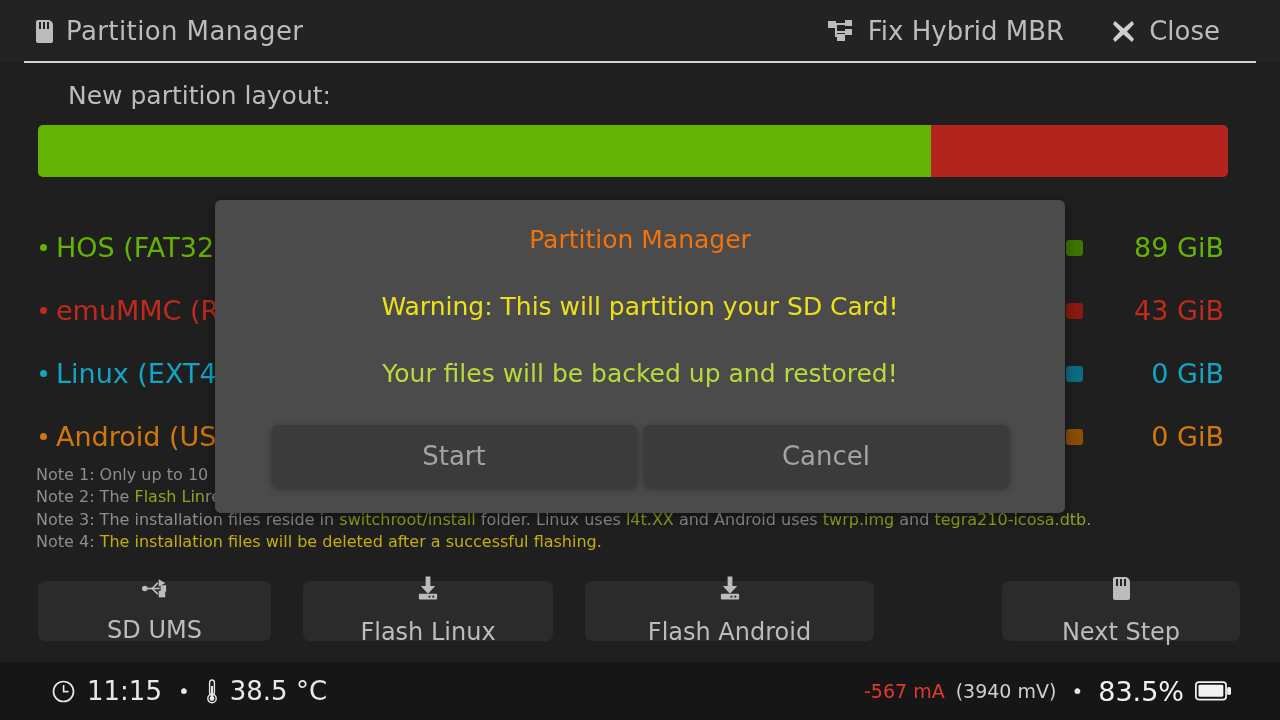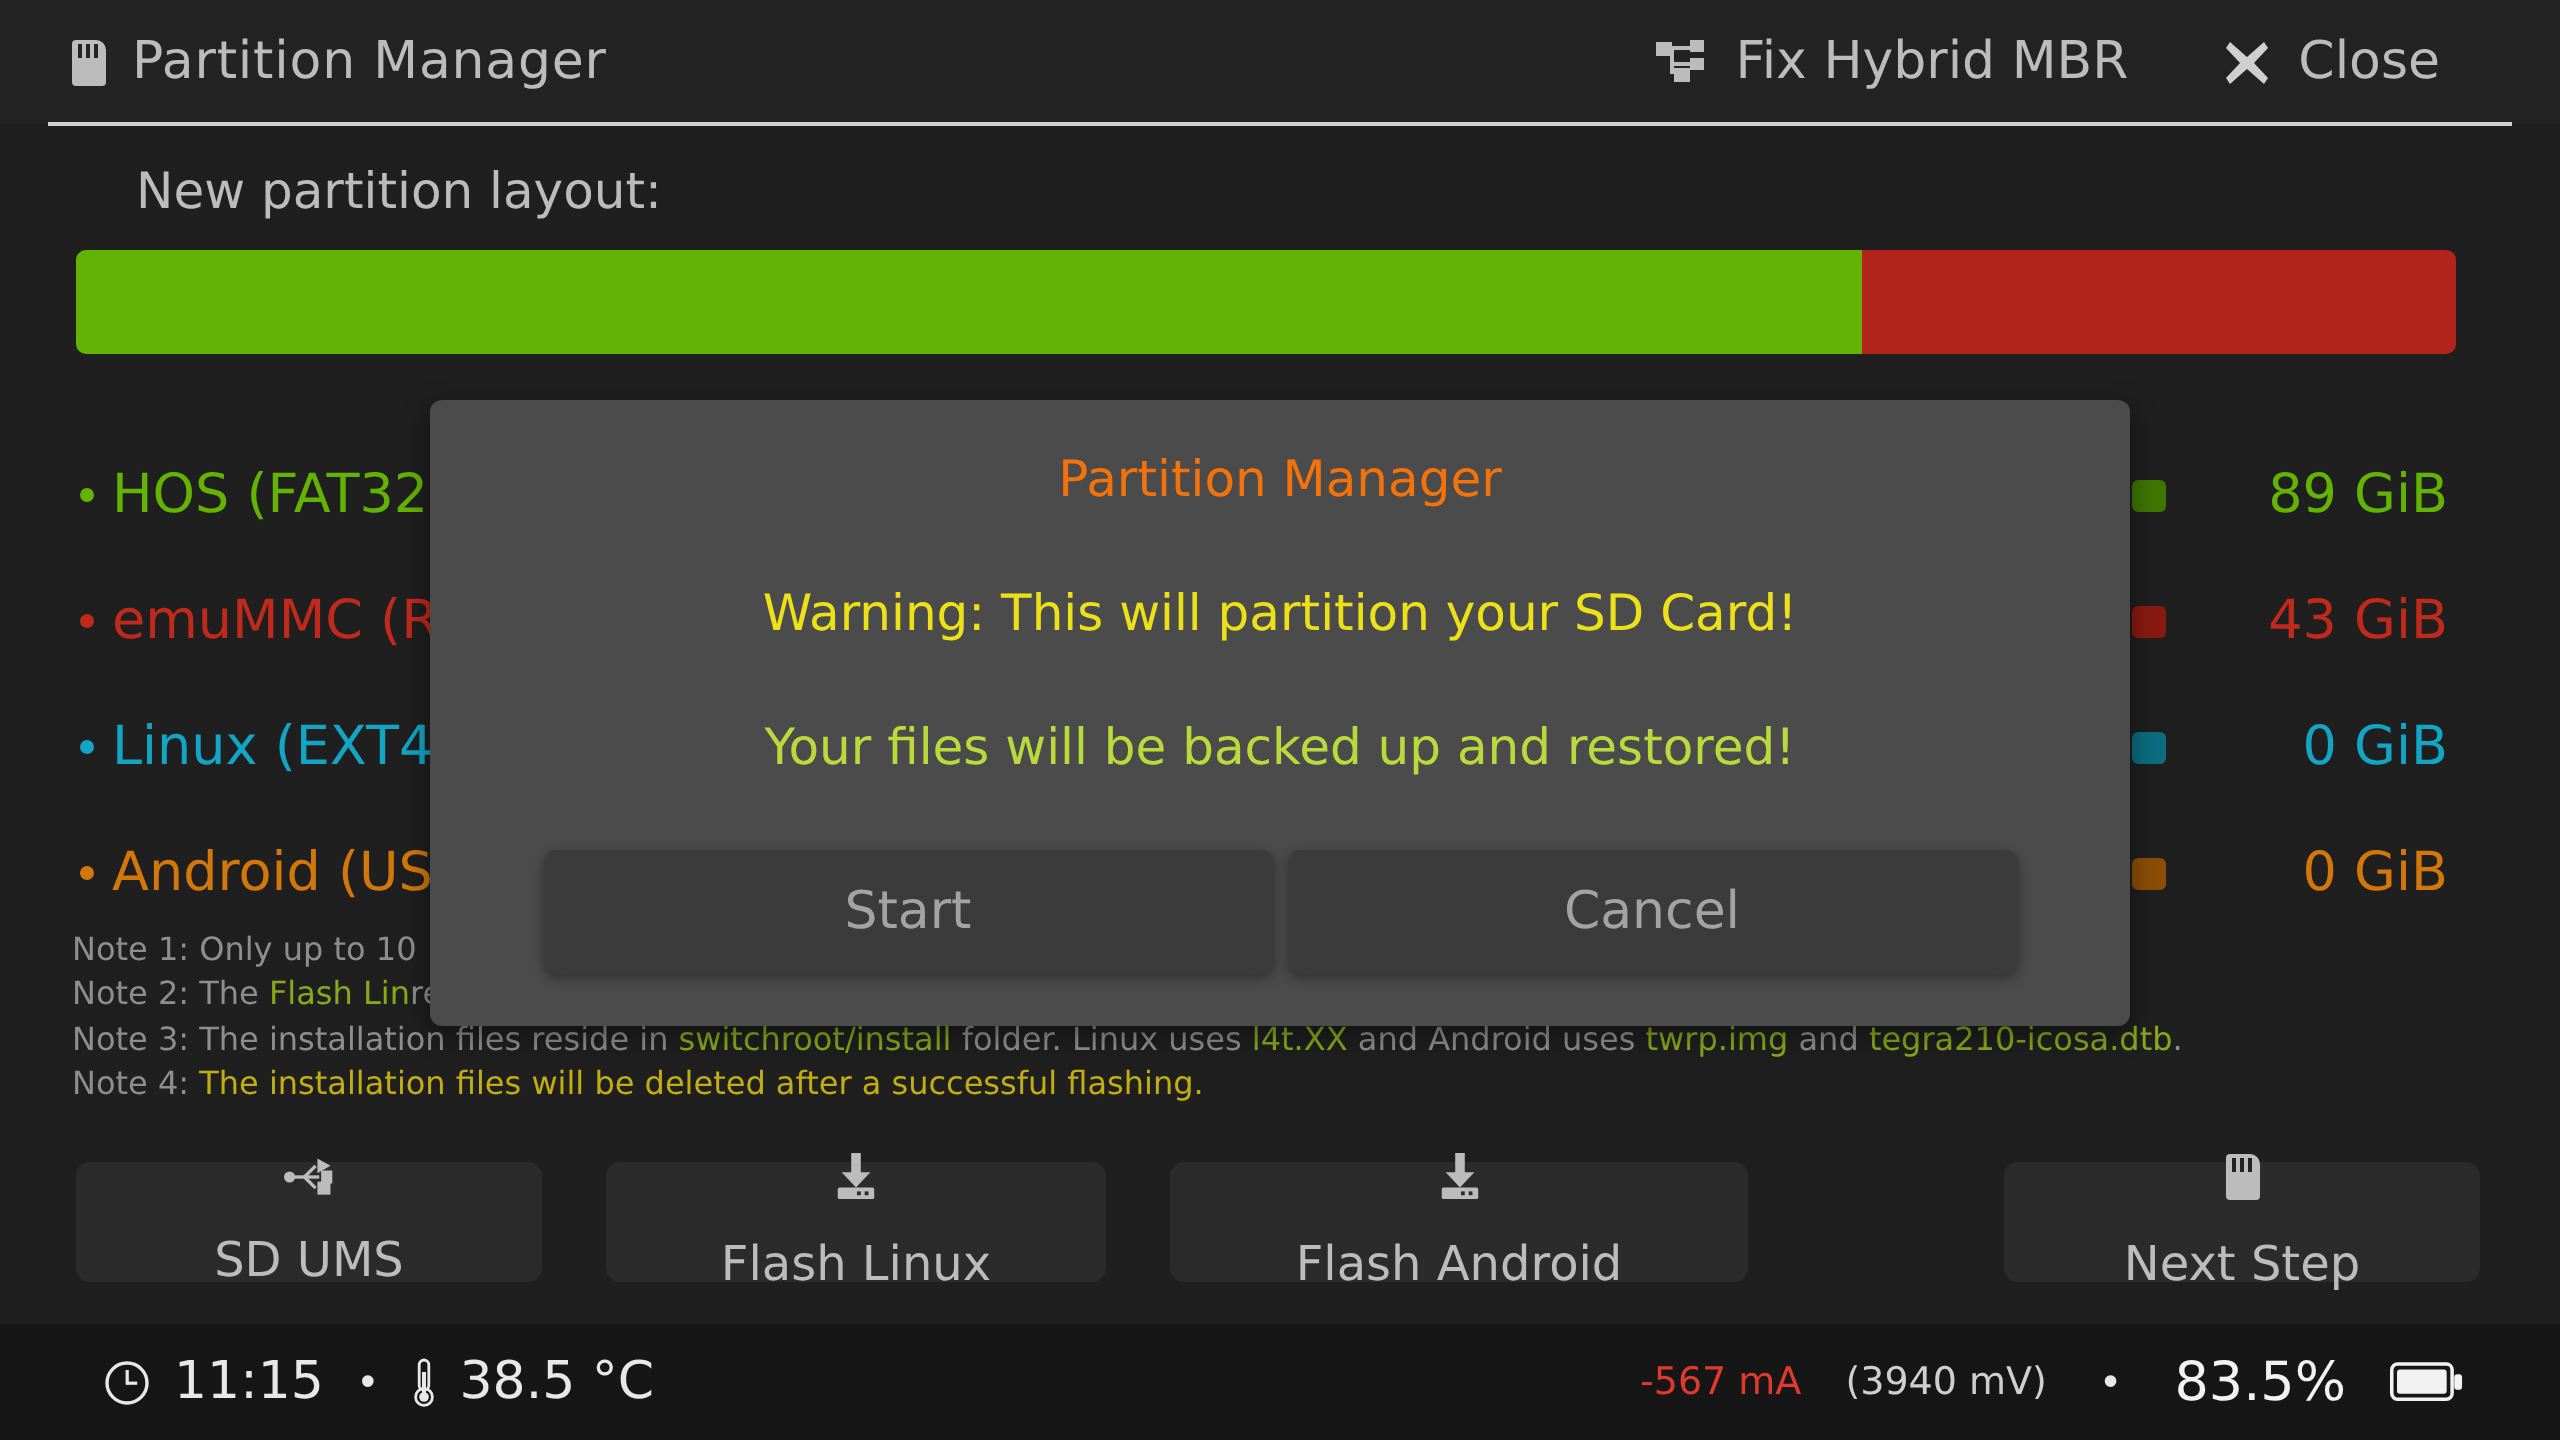--- a/index.html
+++ b/index.html
@@ -199,21 +199,21 @@
     align-items: center;
     gap: 12px;
     margin-left: 52px;
     font-size: 26px;
   }
   #status-right {
     margin-left: auto;
     margin-right: 48px;
     display: flex;
     align-items: center;
-    gap: 22px;
+    gap: 11px;
   }
   .cur-ma { color: #e03a2f; font-size: 19px; }
   .cur-mv { color: #cfcfcf; font-size: 19px; }
   .mid-dot { color: #e8e8e8; font-size: 20px; margin: 0 4px; }
   .batt-pct { font-size: 27px; color: #f2f2f2; }
 
   .clock-ic { width: 23px; height: 23px; }
   .therm-ic { width: 12px; height: 24px; }
   .batt-ic { width: 37px; height: 21px; }
 

